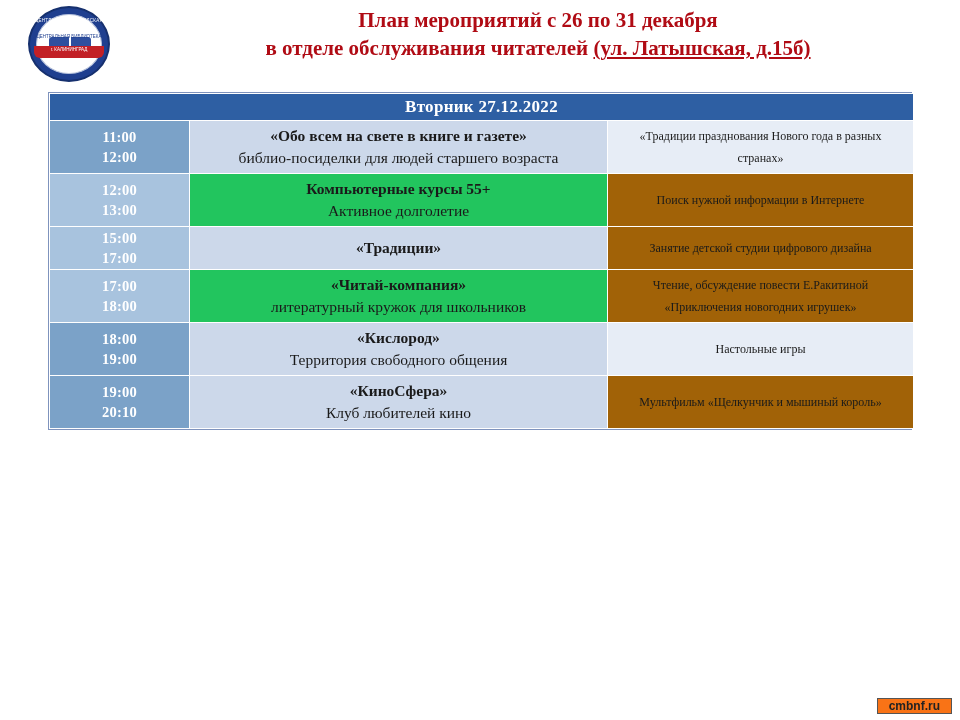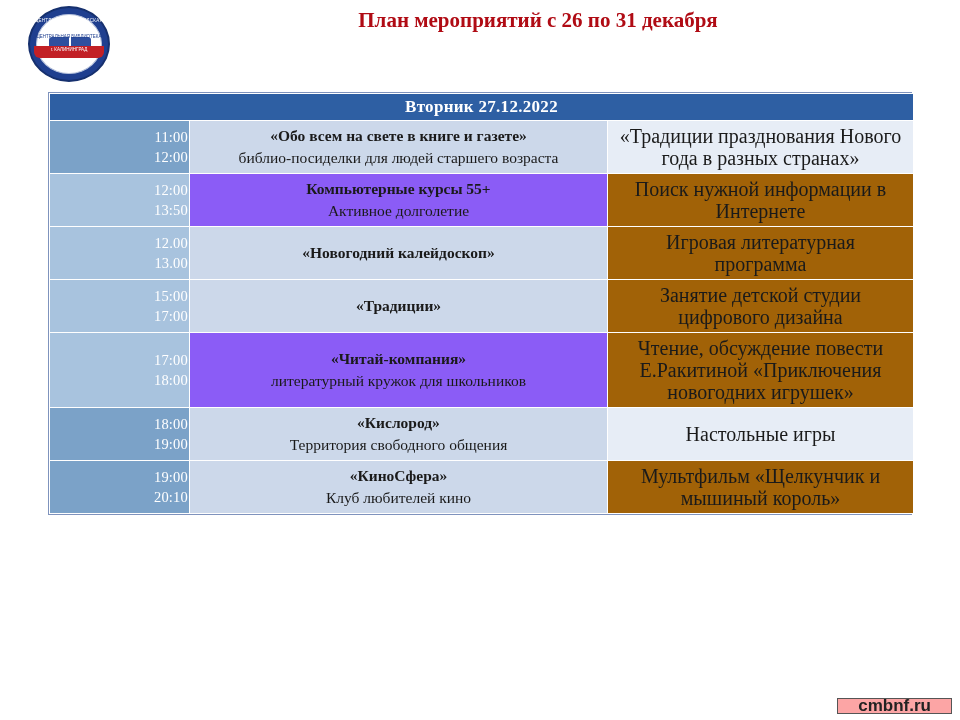--- a/index.html
+++ b/index.html
@@ -147,63 +147,63 @@
     letter-spacing: 0.3px;
     border: 1px solid #2e5fa3;
   }
   .col-time { width: 140px; }
   .col-event { width: 418px; }
   .col-desc { width: 306px; }
 
   td.time {
     background: #7ba2c8;
     color: #ffffff;
-    text-align: right;
-    font-weight: normal;
+    text-align: center;
+    font-weight: bold;
     font-size: 14.5px;
     line-height: 20px;
     letter-spacing: 0.2px;
   }
   td.time.alt {
     background: #a8c3de;
     color: #ffffff;
   }
   td.event {
     background: #ccd8ea;
     text-align: center;
     color: #1a1a1a;
     font-size: 15.5px;
     line-height: 22px;
     padding: 4px 21px;
   }
-  td.event.alt { background: #8b5cf6; }
+  td.event.alt { background: #22c55e; }
   td.event .ttl { font-weight: bold; }
   td.desc {
     background: #e7edf6;
     text-align: center;
     color: #1a1a1a;
-    font-size: 20px;
+    font-size: 12px;
     line-height: 22px;
     padding: 4px 10px;
   }
   td.desc.alt { background: #a16207; }
   td.desc.empty { background: #e7edf6; }
 
   
   .watermark {
     position: absolute;
     right: 8px;
     bottom: 6px;
-    background: #fca5a5;
+    background: #f97316;
     border: 1px solid #555555;
     color: #222222;
     font-family: "Liberation Sans", sans-serif;
-    font-size: 17px;
+    font-size: 12px;
     font-weight: bold;
-    padding: 0 20px;
+    padding: 0 11px;
     line-height: 14px;
   }
 </style>
 </head>
 <body>
 
 <div class="page">
 
   <div class="header">
 
@@ -213,20 +213,21 @@
         <div class="book"></div>
       </div>
       <div class="logo-text-top">ЦЕНТРАЛЬНАЯ ГОРОДСКАЯ БИБЛИОТЕКА</div>
       <div class="logo-text-mid">ЦЕНТРАЛЬНАЯ БИБЛИОТЕКА</div>
       <div class="ribbon"></div>
       <div class="logo-text-bot">г. КАЛИНИНГРАД</div>
     </div>
 
     <div class="title-block">
       <div class="title-line1">План мероприятий с 26 по 31 декабря</div>
+      <div class="title-line2"><span>в отделе обслуживания читателей </span><span class="underline">(ул. Латышская, д.15б)</span></div>
     </div>
   </div>
 
   <div class="table-wrap">
     <table class="schedule">
       <colgroup>
         <col class="col-time">
         <col class="col-event">
         <col class="col-desc">
       </colgroup>
@@ -243,39 +244,29 @@
           <td class="event">
             <div class="ttl">«Обо всем на свете  в книге и газете»</div>
             <div>библио-посиделки для людей старшего возраста</div>
           </td>
           <td class="desc">«Традиции празднования Нового года в разных странах»</td>
         </tr>
 
         <tr>
           <td class="time alt">
             <div>12:00</div>
-            <div>13:50</div>
+            <div>13:00</div>
           </td>
           <td class="event alt">
             <div class="ttl">Компьютерные курсы 55+</div>
             <div>Активное долголетие</div>
           </td>
           <td class="desc alt">Поиск нужной информации в Интернете</td>
         </tr>
 
-        <tr>
-          <td class="time alt">
-            <div>12.00</div>
-            <div>13.00</div>
-          </td>
-          <td class="event">
-            <div class="ttl">«Новогодний калейдоскоп»</div>
-          </td>
-          <td class="desc alt">Игровая литературная программа</td>
-        </tr>
 
 
         <tr>
           <td class="time alt">
             <div>15:00</div>
             <div>17:00</div>
           </td>
           <td class="event">
             <div class="ttl">«Традиции»</div>
           </td>

